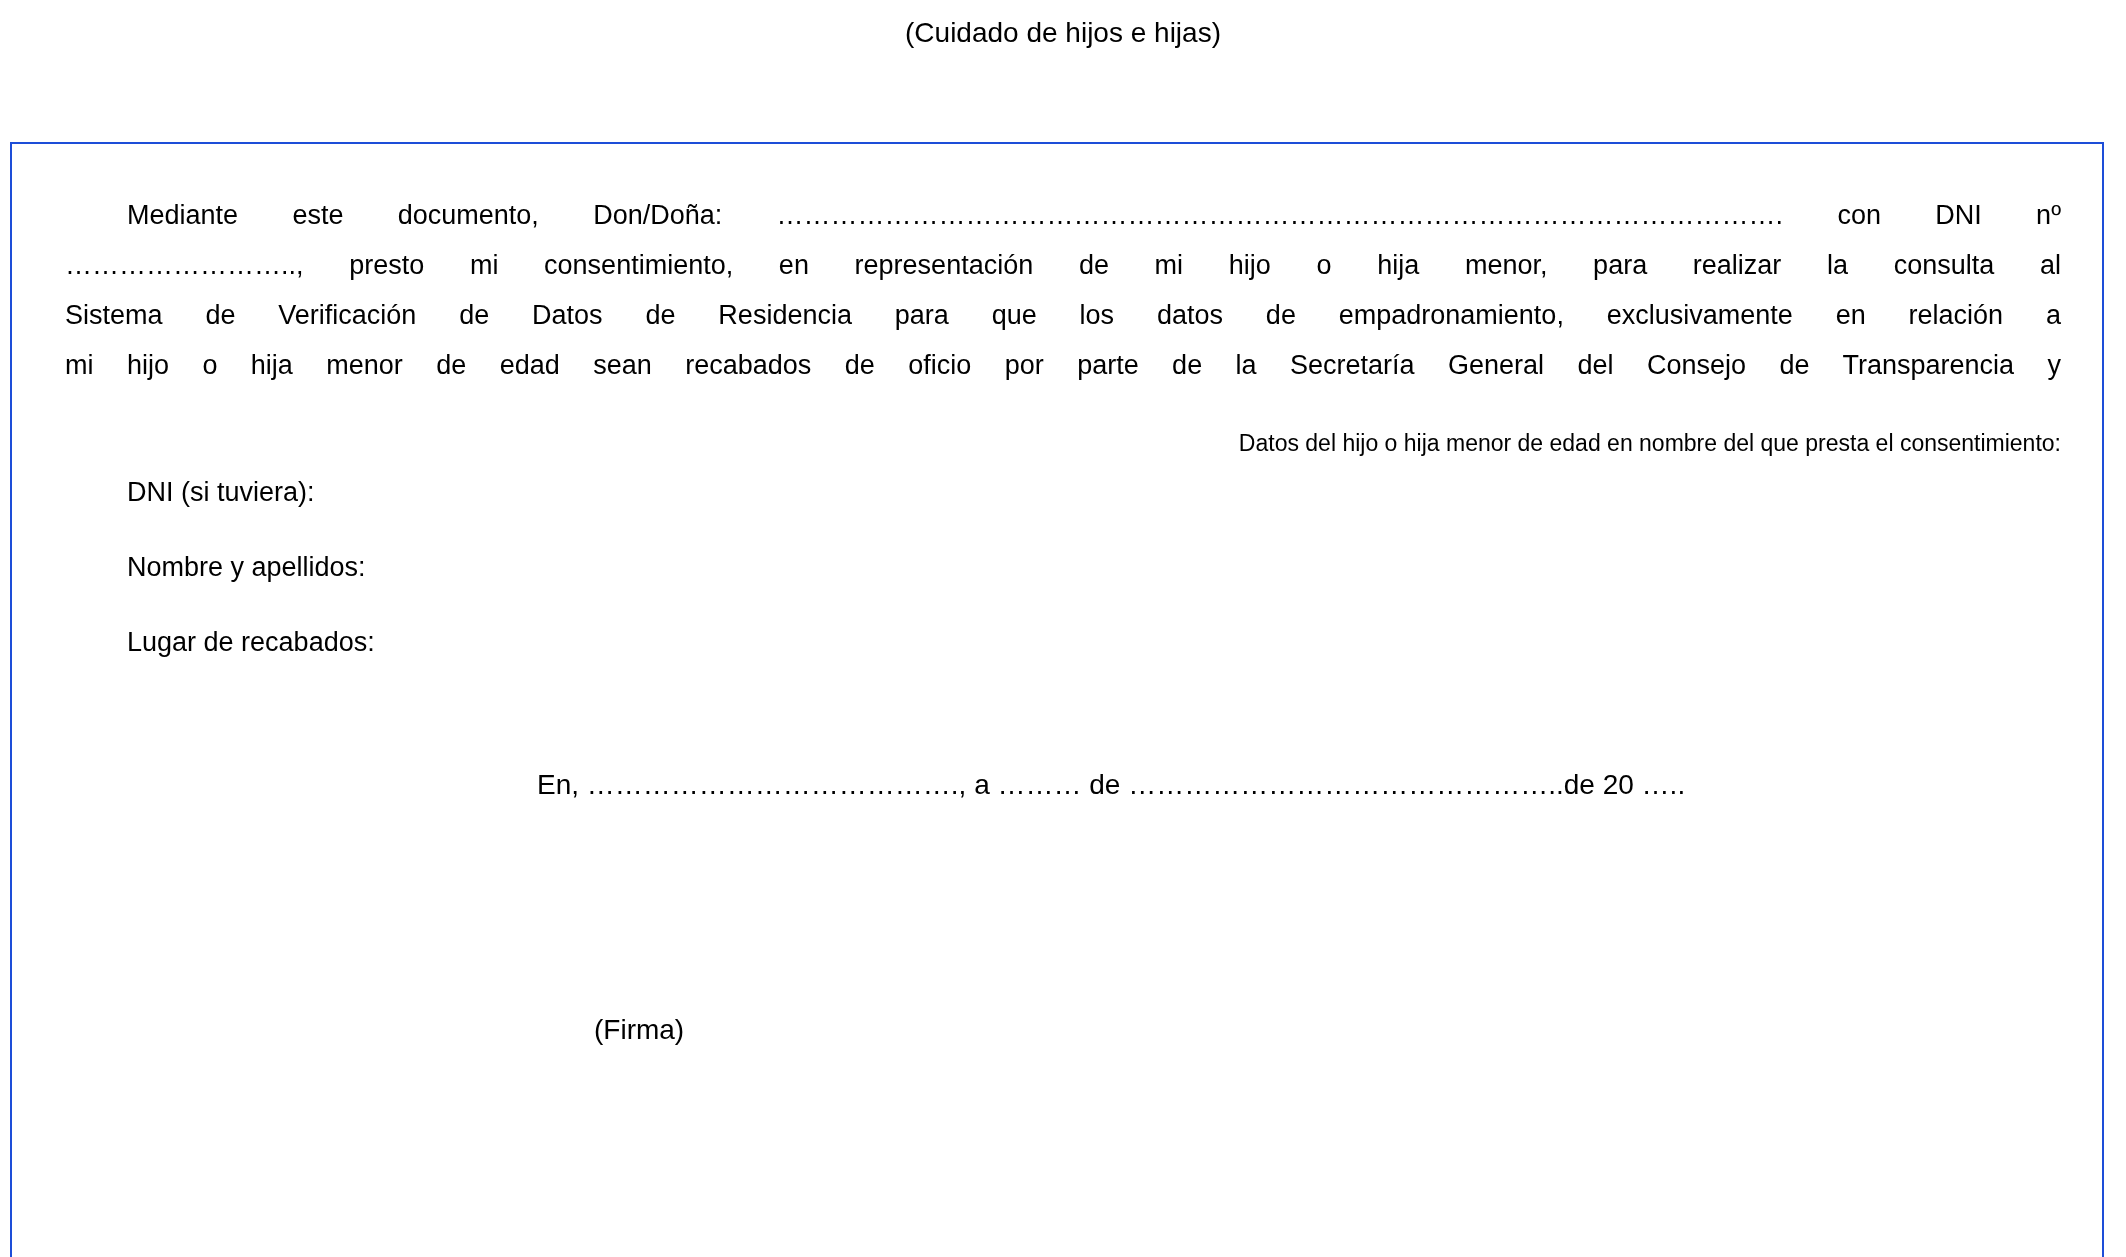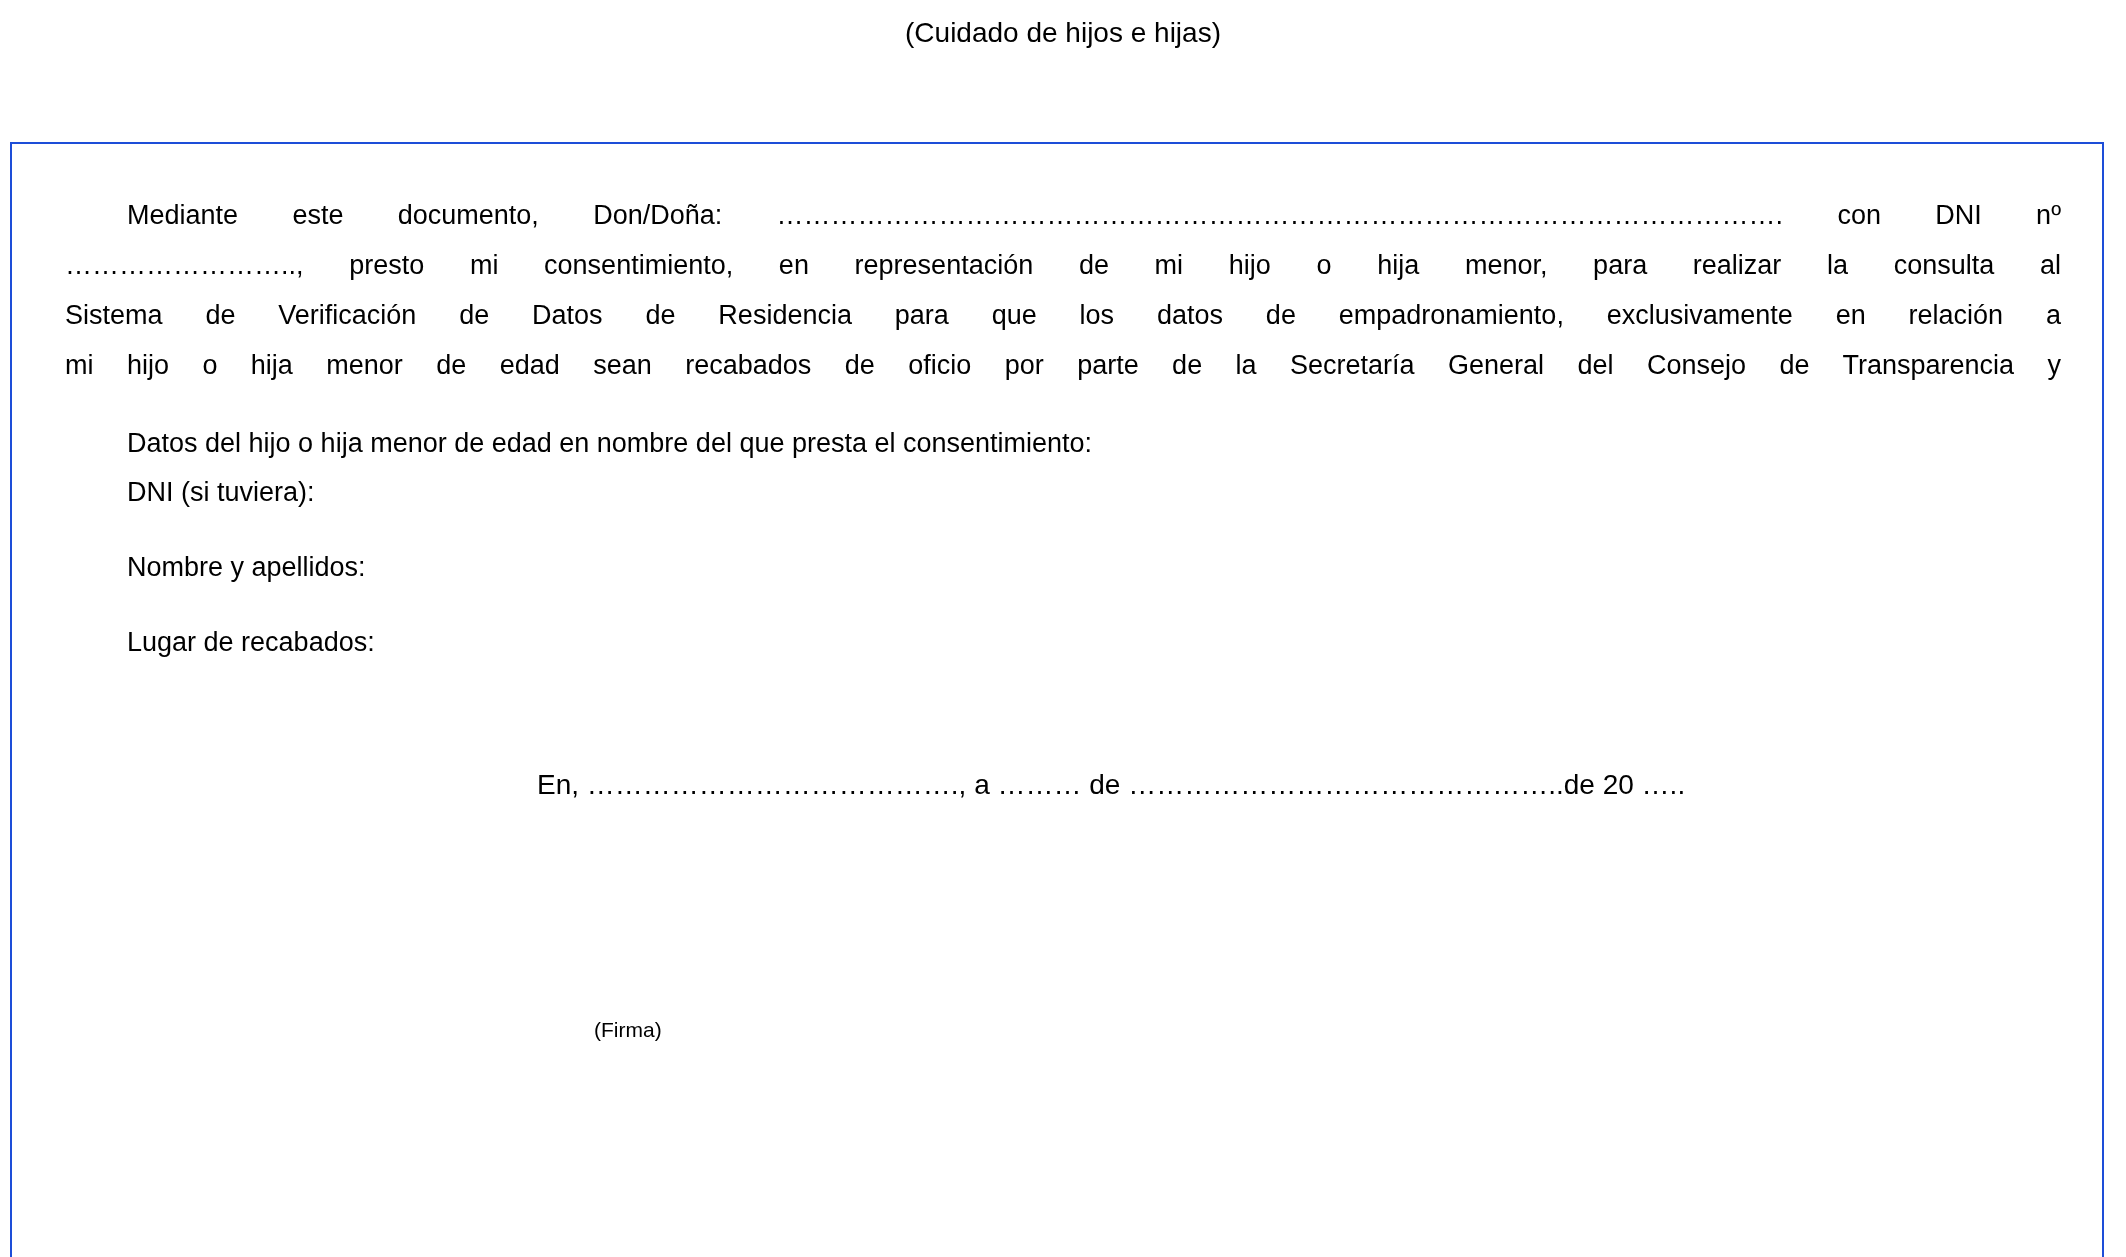--- a/index.html
+++ b/index.html
@@ -52,43 +52,44 @@
   .pline.indent {
     text-indent: 62px;
   }
   .pline.plain {
     text-align: left;
     text-align-last: left;
   }
   .section-label {
     margin-top: 29px;
     margin-left: 62px;
-    font-size: 27px;
+    font-size: 23px;
     line-height: 49px;
+    text-align: right;
   }
   .field-label {
     margin-left: 62px;
     margin-bottom: 26px;
     font-size: 27px;
     line-height: 49px;
   }
   .field-label:first-of-type {
     margin-top: 26px;
   }
   .date-line {
     margin-top: 93px;
     margin-left: 472px;
     font-size: 28px;
     line-height: 49px;
     white-space: nowrap;
   }
   .signature-label {
     margin-top: 196px;
     margin-left: 529px;
-    font-size: 21px;
+    font-size: 28px;
     line-height: 49px;
   }
 </style>
 </head>
 <body>
 
 <div class="page">
 
   <div class="doc-title">(Cuidado de hijos e hijas)</div>
 

